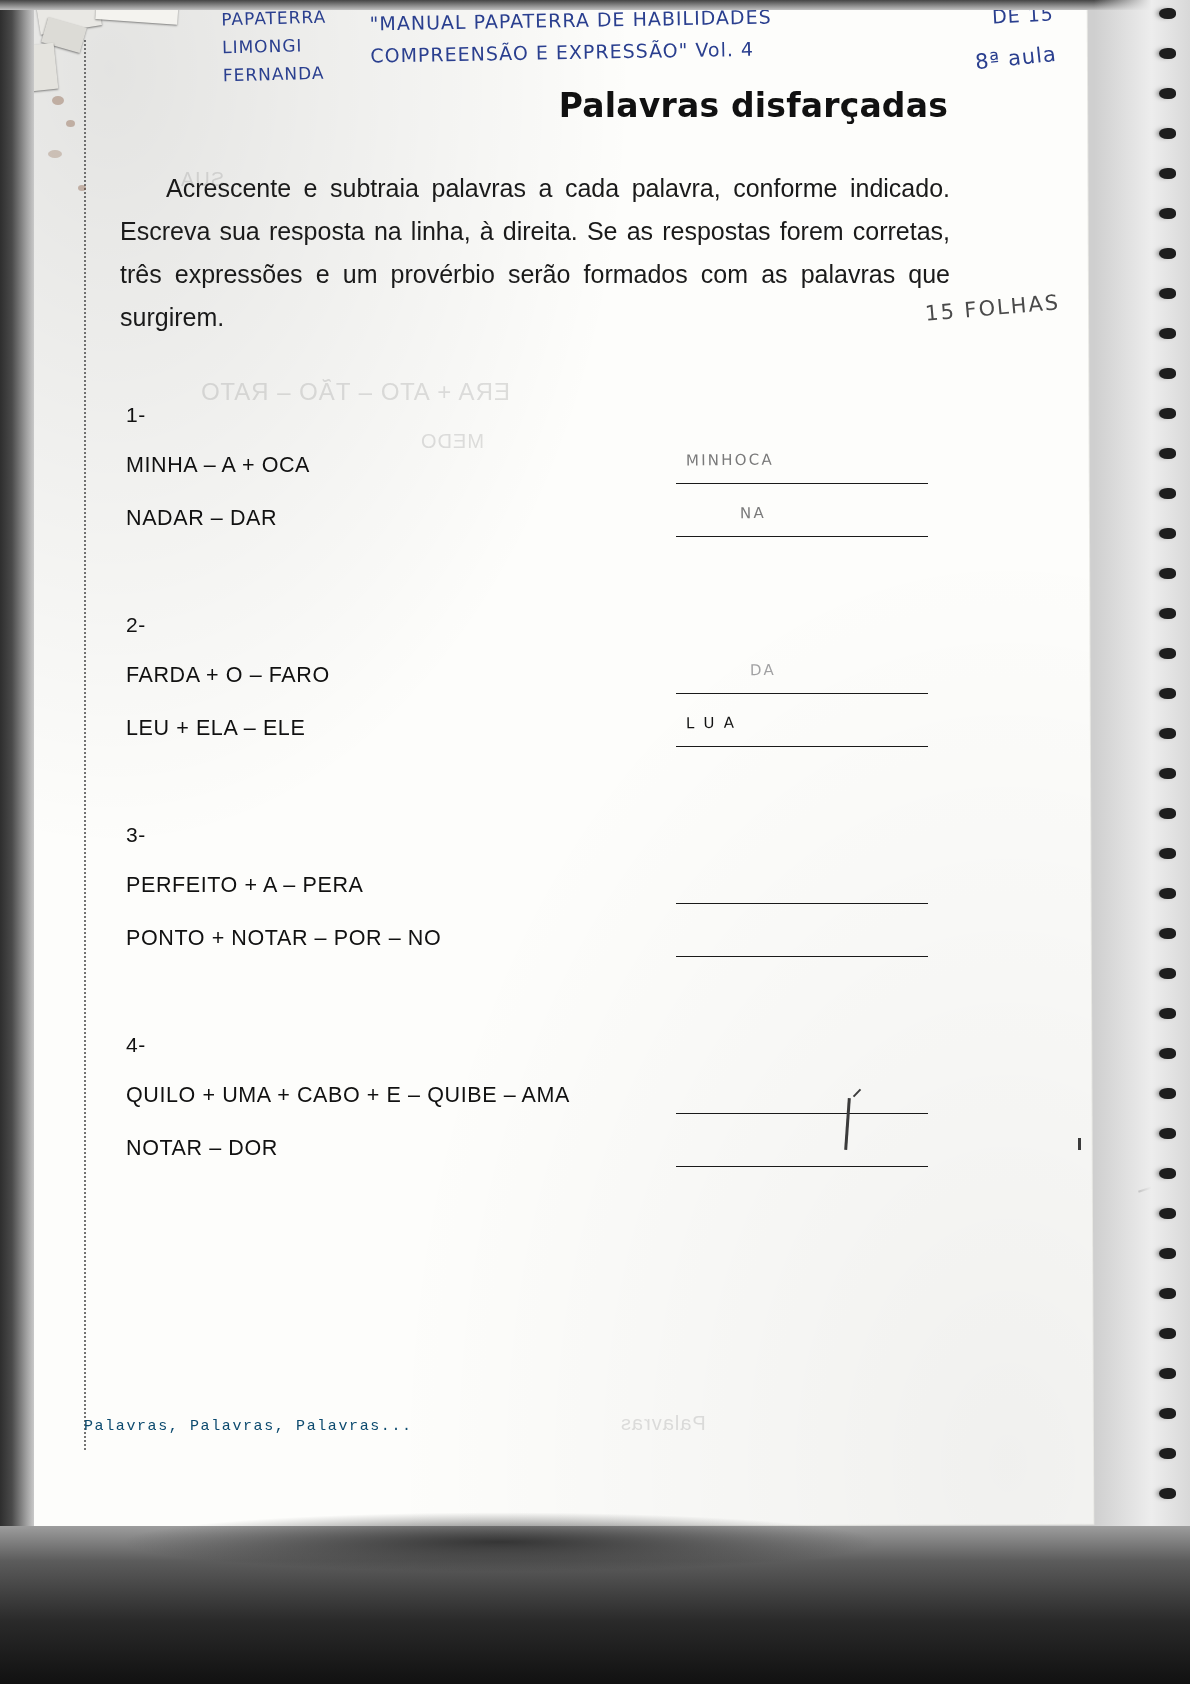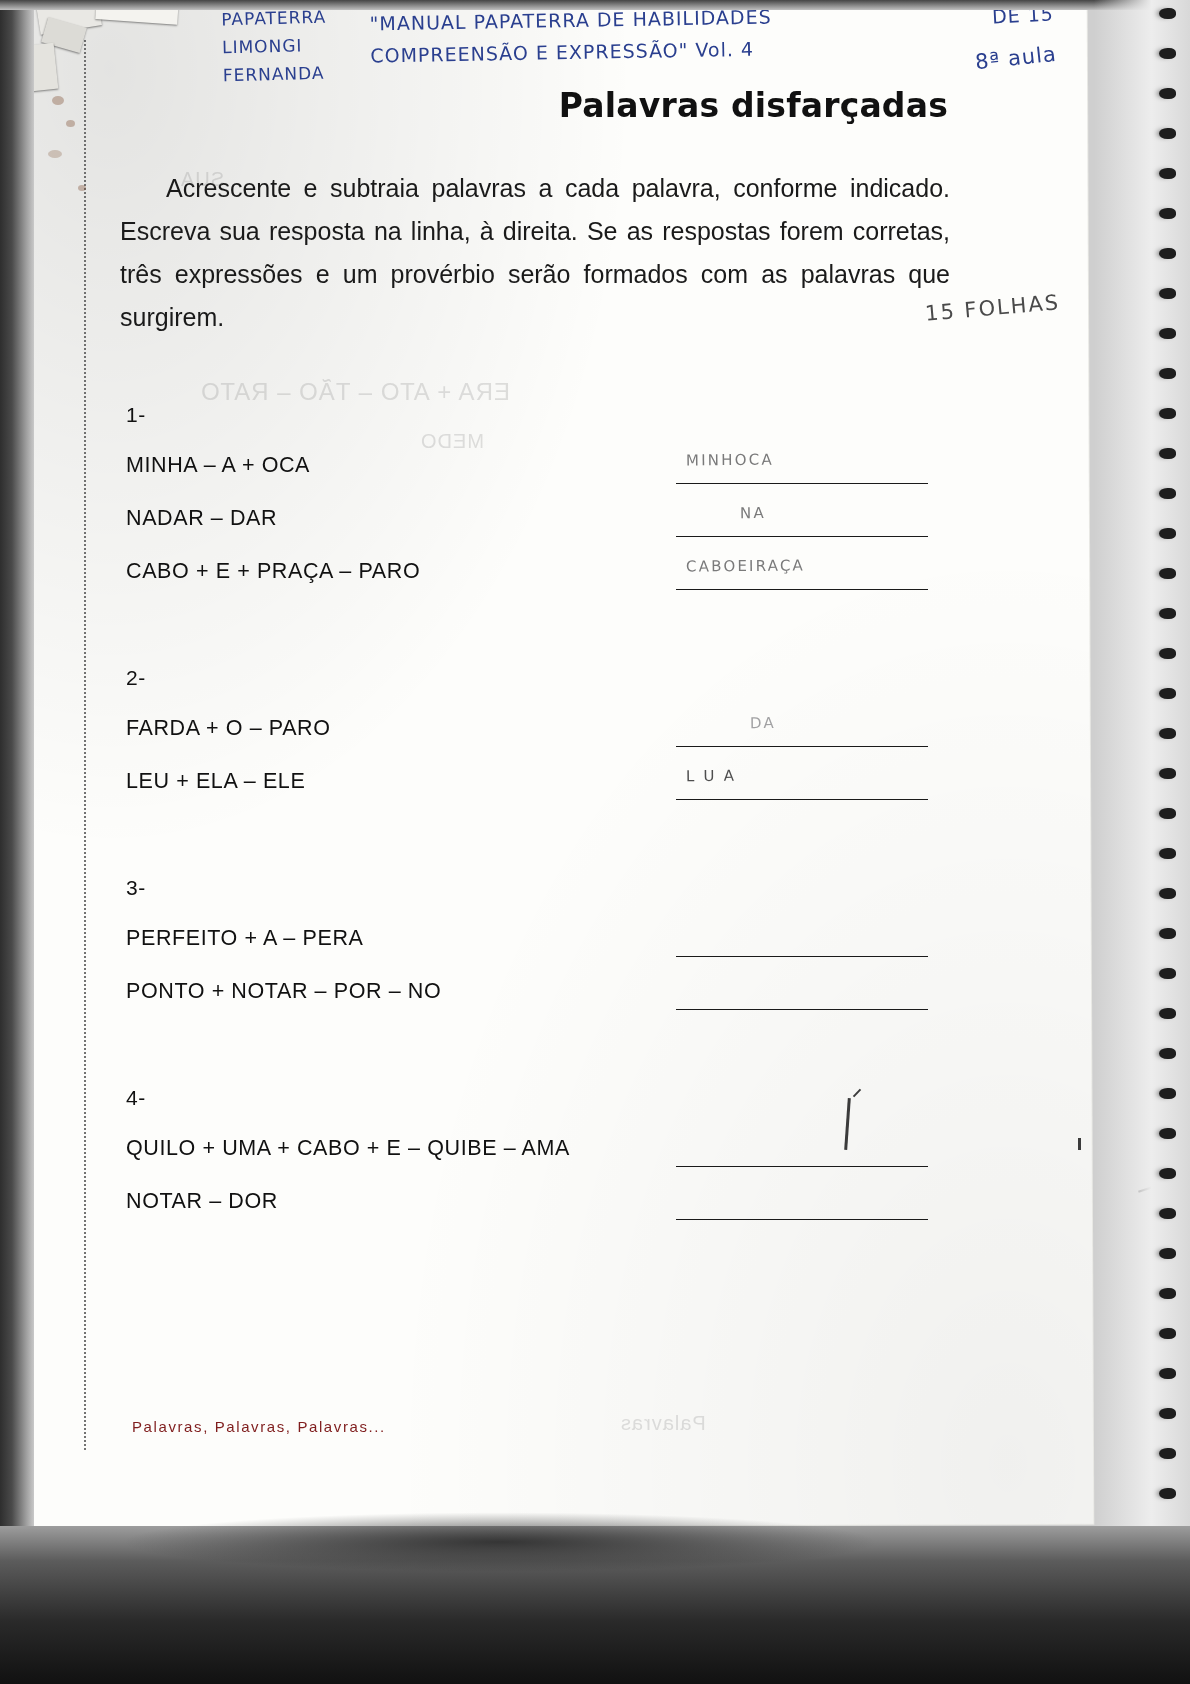--- a/index.html
+++ b/index.html
@@ -180,25 +180,24 @@
     font-size: 15px;
     letter-spacing: 2.2px;
     color: #6f6f70;
     opacity: .92;
     transform: rotate(-0.6deg);
   }
   .footer-note {
     position: absolute;
     left: 84px;
     top: 1418px;
-    font-family: Liberation Sans, sans-serif;
+    font-family: Liberation Mono, monospace;
     font-size: 15px;
     letter-spacing: 1.6px;
-    color: #7f1d1d;
-    margin-left: 48px;
+    color: #0c4a6e;
   }
 
   
   .hand {
     position: absolute;
     font-family: "DejaVu Sans", sans-serif;
     color: #2a3f8f;
     letter-spacing: 1px;
   }
   .hand.name {
@@ -274,37 +273,32 @@
       <div class="row">
         <span class="equation">MINHA – A + OCA</span>
         <span class="answer-written">MINHOCA</span>
         <span class="answer-line"></span>
       </div>
       <div class="row">
         <span class="equation">NADAR – DAR</span>
         <span class="answer-written" style="left:620px;">NA</span>
         <span class="answer-line"></span>
       </div>
-      <div class="row">
-        <span class="equation">CABO + E + PRAÇA – PARO</span>
-        <span class="answer-written">CABOEIRAÇA</span>
-        <span class="answer-line"></span>
-      </div>
     </div>
 
     <div class="group">
       <div class="group-number">2-</div>
       <div class="row">
-        <span class="equation">FARDA + O – PARO</span>
+        <span class="equation">FARDA + O – FARO</span>
         <span class="answer-written" style="left:630px;color:#9a9a9c;">DA</span>
         <span class="answer-line"></span>
       </div>
       <div class="row">
         <span class="equation">LEU + ELA – ELE</span>
-        <span class="answer-written" style="color:#404040;">L U  A</span>
+        <span class="answer-written" style="color:#000000;">L U  A</span>
         <span class="answer-line"></span>
       </div>
     </div>
 
     <div class="group">
       <div class="group-number">3-</div>
       <div class="row">
         <span class="equation">PERFEITO + A – PERA</span>
         <span class="answer-written"></span>
         <span class="answer-line"></span>

